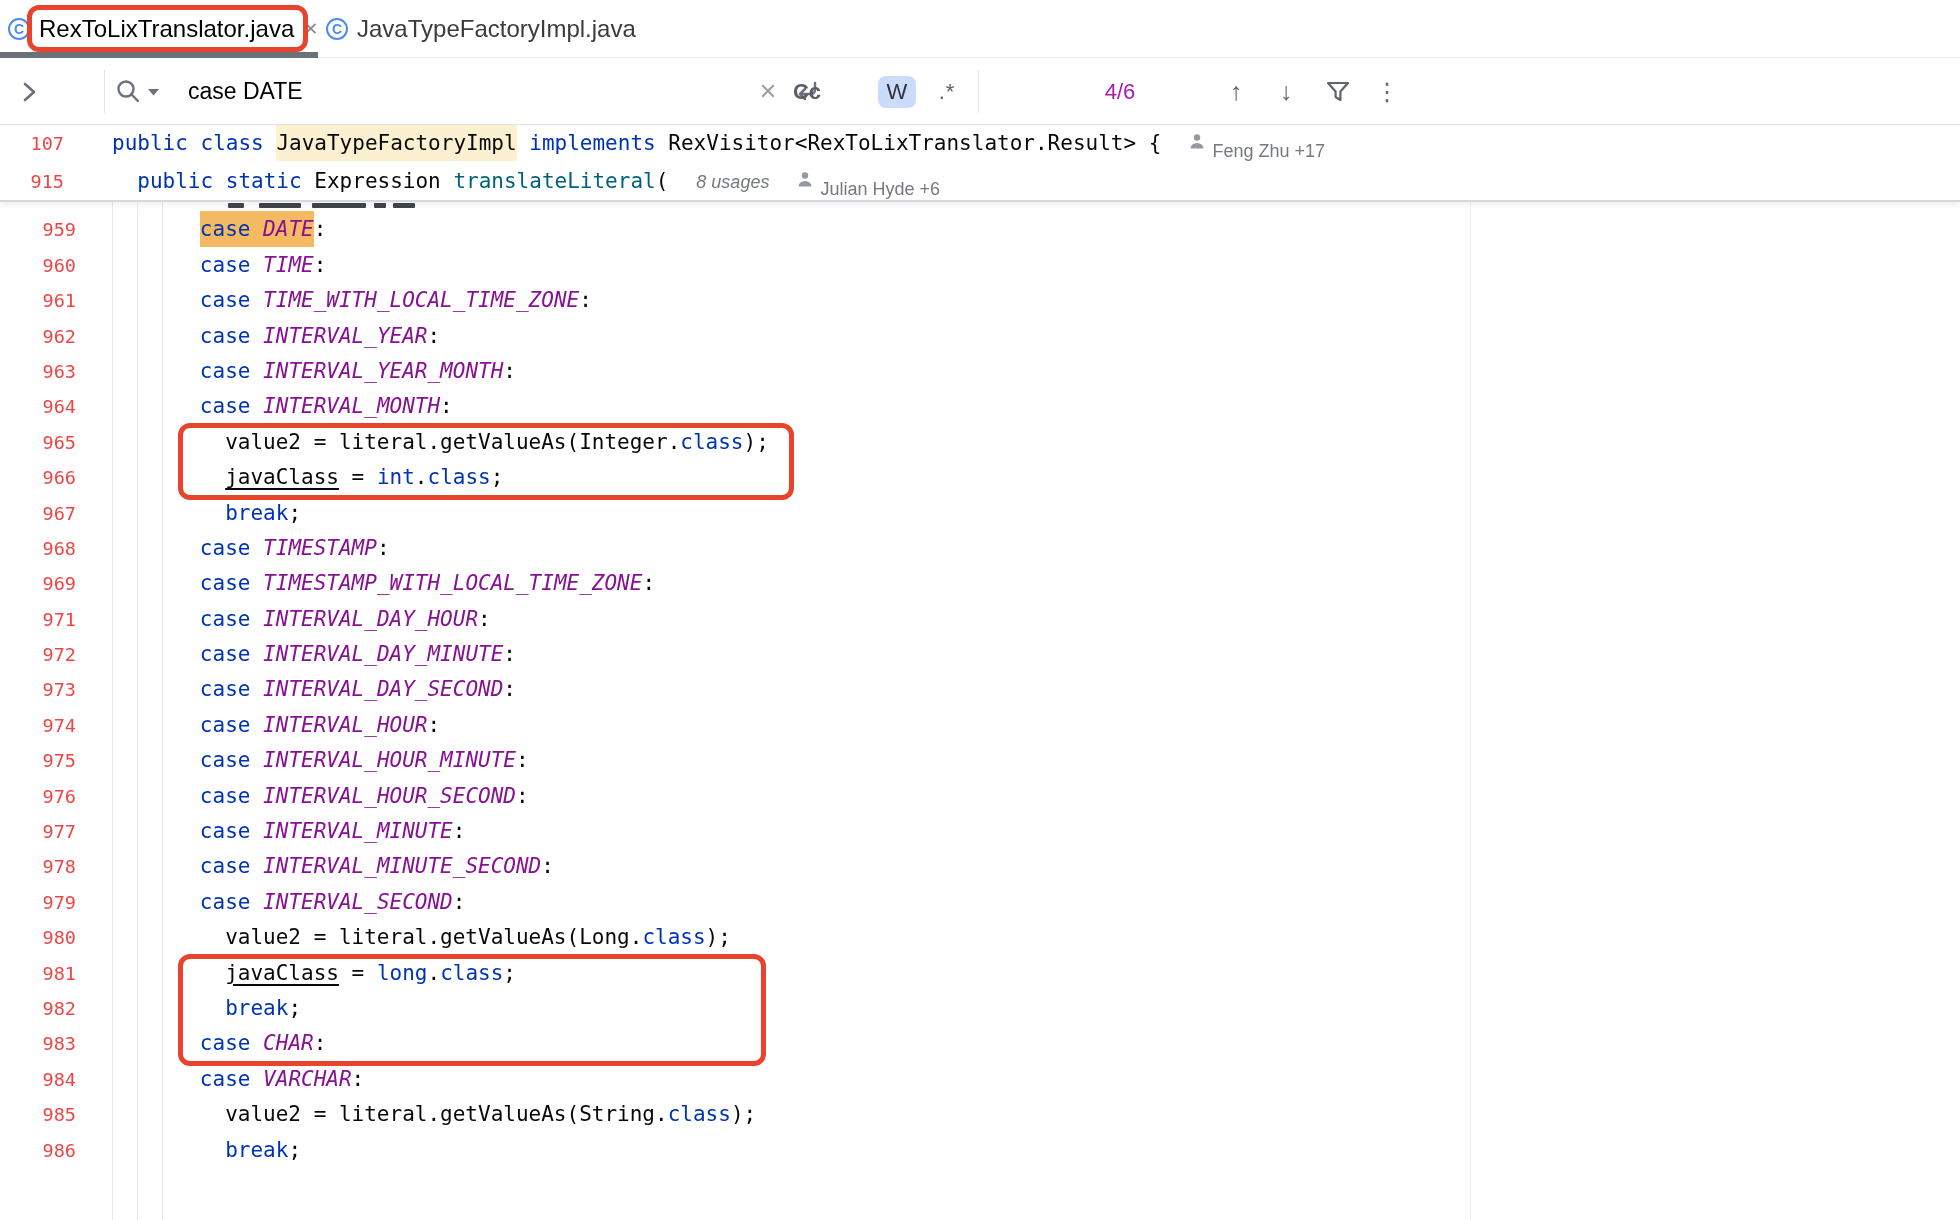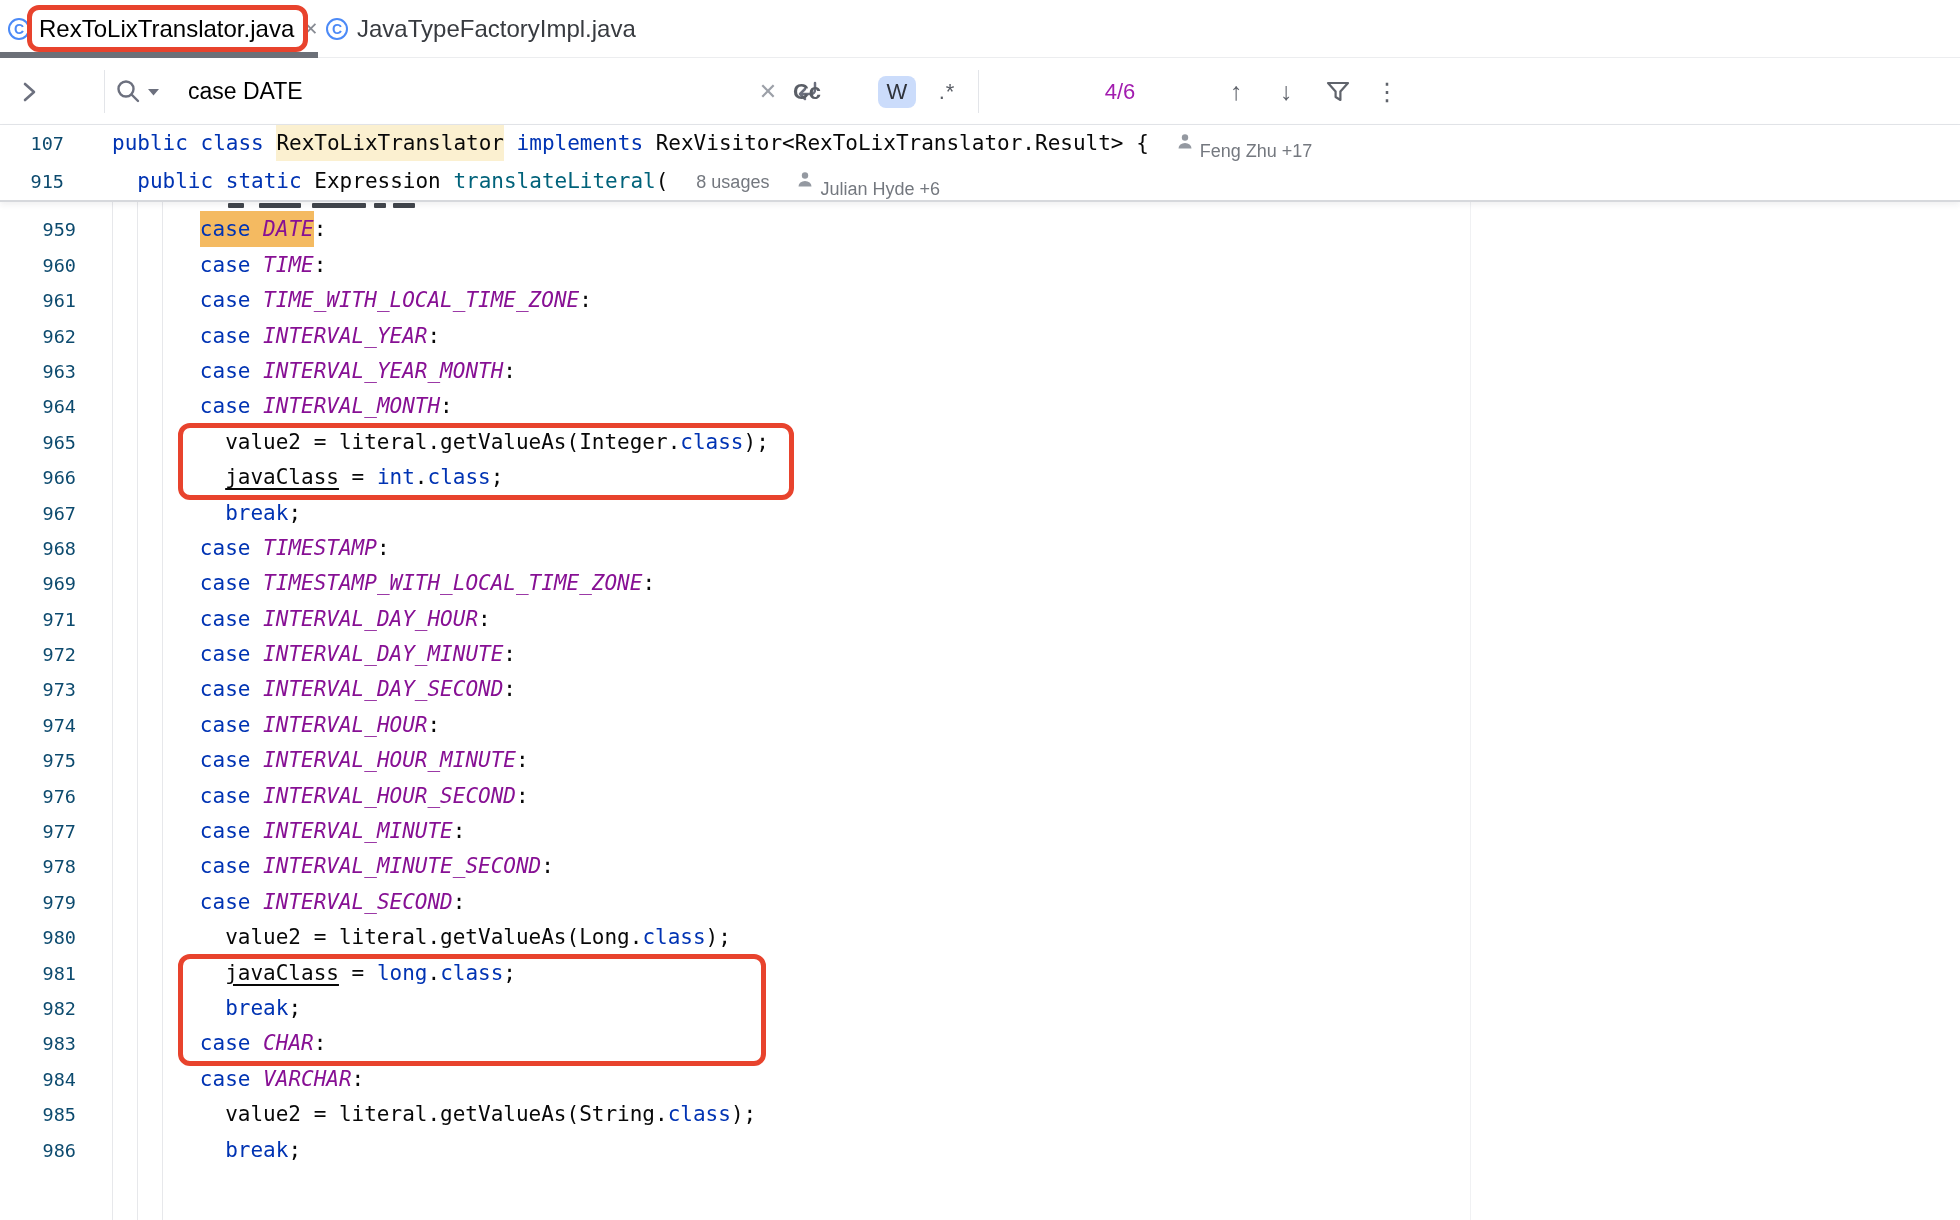--- a/index.html
+++ b/index.html
@@ -31,34 +31,34 @@
   .count { font-size:22px; color:#a21caf; }
   .arrow { font-size:25px; color:#5F636B; }
   .kebab { font-size:24px; color:#5F636B; letter-spacing:0; }
 
   
   .guide { position:absolute; top:202px; bottom:0; width:1px; background:#E7E8EB; }
   .margin-guide { position:absolute; top:125px; bottom:0; width:1px; background:#F0F1F3; }
 
   .code-row { display:flex; height:35.4px; line-height:35.4px;
               font-family:"DejaVu Sans Mono", monospace; font-size:21px; }
-  .ln { width:64px; min-width:64px; text-align:right; color:#0c4a6e; font-size:18.5px; }
+  .ln { width:64px; min-width:64px; text-align:right; color:#ef4444; font-size:18.5px; }
   .lt { white-space:pre; padding-left:48px; color:#080808; }
   span.kw { color:#0033B3; }
   span.en { color:#871094; font-style:italic; }
   span.mt { color:#00627A; }
   span.pl { color:#080808; }
   span.un { text-decoration:underline; text-underline-offset:4px; }
   span.m  { background:#F4BA61; padding:6px 0; }
   span.hl { background:#FBF0D0; padding:6px 0; }
 
   #sticky { position:absolute; left:0; top:125px; width:100%; background:#fff; z-index:5;
             border-bottom:2px solid #D6D8DC; box-shadow:0 3px 6px rgba(40,44,52,0.07); }
   #sticky .code-row { height:37.5px; line-height:37.5px; }
-  .usages { color:#74787F; font-family:"Liberation Sans", sans-serif; font-size:18px; margin-left:28px; }
+  .usages { color:#74787F; font-family:"Liberation Sans", sans-serif; font-size:18px; margin-left:28px;font-style:italic; }
   .author { color:#74787F; font-family:"Liberation Sans", sans-serif; font-size:18px; margin-left:28px;
             display:inline-flex; align-items:flex-start; gap:7px; }
 
   #code { position:absolute; left:12px; top:177px; width:100%; z-index:1; }
   .frag-row { position:relative; }
   .frag-mark { position:absolute; bottom:4px; height:5px; background:#41454b; border-radius:1px; }
 
   .red-box { position:absolute; border:5px solid #E8432D; border-radius:12px; z-index:3; }
   #tab-annotation { position:absolute; border:5px solid #E8432D; border-radius:12px; z-index:10; }
 
@@ -129,21 +129,21 @@
   </div>
 
   <div class="guide" style="left:112px;"></div>
   <div class="guide" style="left:137px;"></div>
   <div class="guide" style="left:162px;"></div>
   <div class="margin-guide" style="left:1470px;"></div>
 
   <div id="sticky">
       <div class="code-row">
         <span class="ln">107</span>
-        <span class="lt"><span class="kw">public class </span><span class="pl hl">RexToLixTranslator</span><span class="pl"> </span><span class="kw">implements</span><span class="pl"> RexVisitor&lt;RexToLixTranslator.Result&gt; {</span><span class="author"><svg width="16" height="17" viewBox="0 0 16 17">
+        <span class="lt"><span class="kw">public class </span><span class="pl hl">JavaTypeFactoryImpl</span><span class="pl"> </span><span class="kw">implements</span><span class="pl"> RexVisitor&lt;RexToLixTranslator.Result&gt; {</span><span class="author"><svg width="16" height="17" viewBox="0 0 16 17">
               <circle cx="8" cy="4.5" r="3.2" fill="#9499A1"></circle>
               <path d="M1.5 15.5 a6.5 5.6 0 0 1 13 0 z" fill="#9499A1"></path>
             </svg>Feng Zhu +17</span></span>
       </div>
       <div class="code-row">
         <span class="ln">915</span>
         <span class="lt"><span class="pl">  </span><span class="kw">public static </span><span class="pl">Expression </span><span class="mt">translateLiteral</span><span class="pl">(</span><span class="usages">8 usages</span><span class="author"><svg width="16" height="17" viewBox="0 0 16 17">
               <circle cx="8" cy="4.5" r="3.2" fill="#9499A1"></circle>
               <path d="M1.5 15.5 a6.5 5.6 0 0 1 13 0 z" fill="#9499A1"></path>
             </svg>Julian Hyde +6</span></span>

